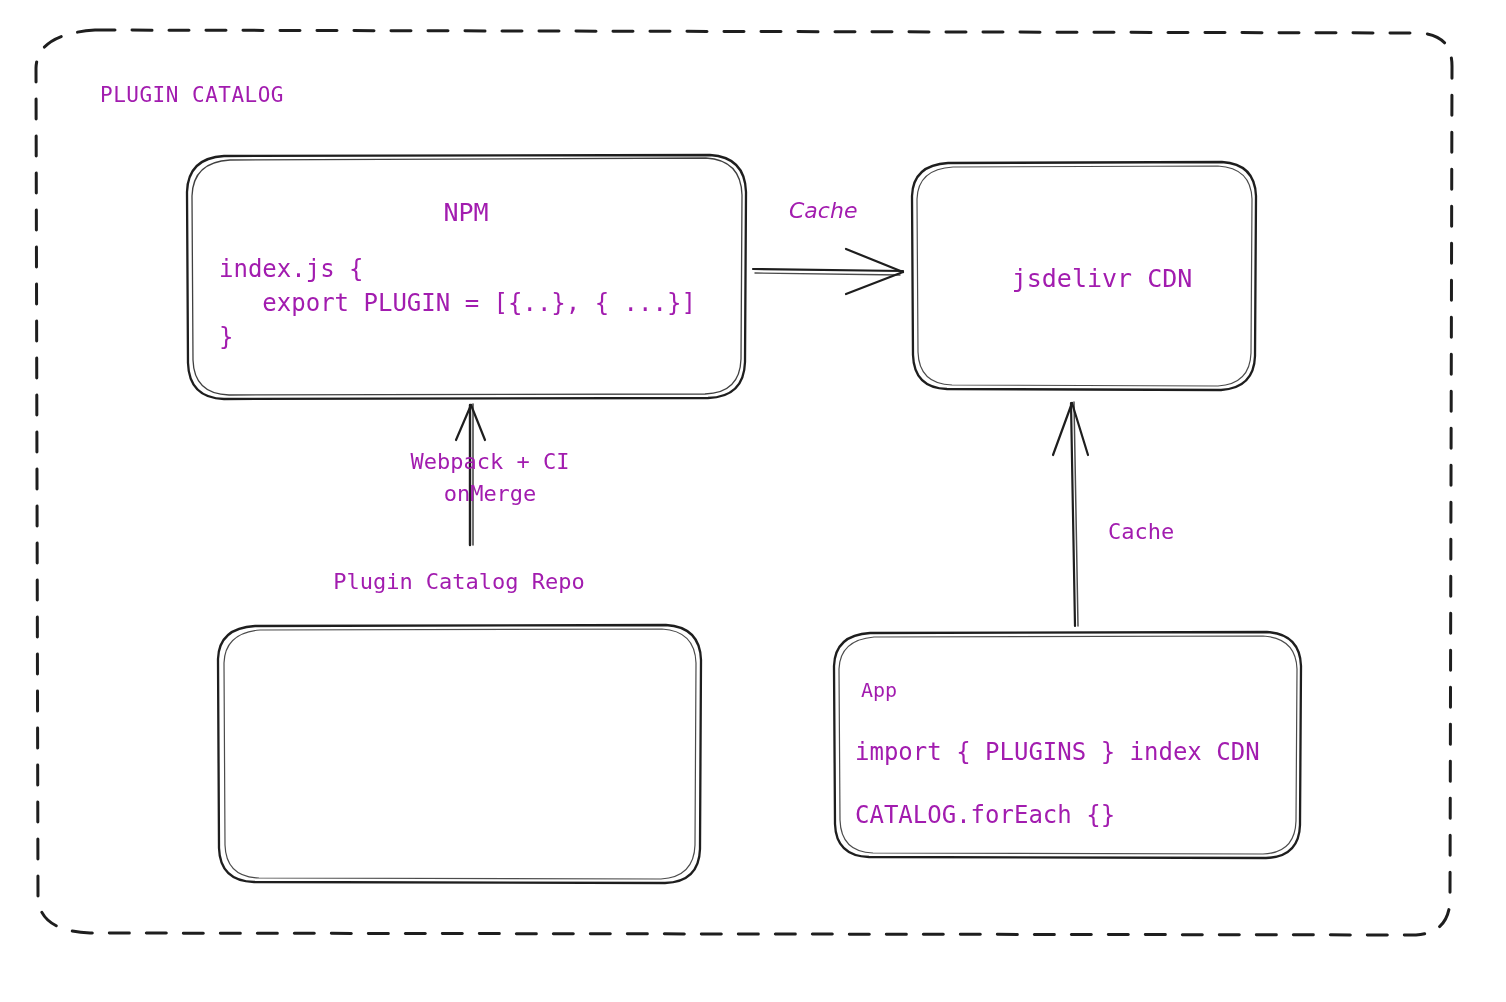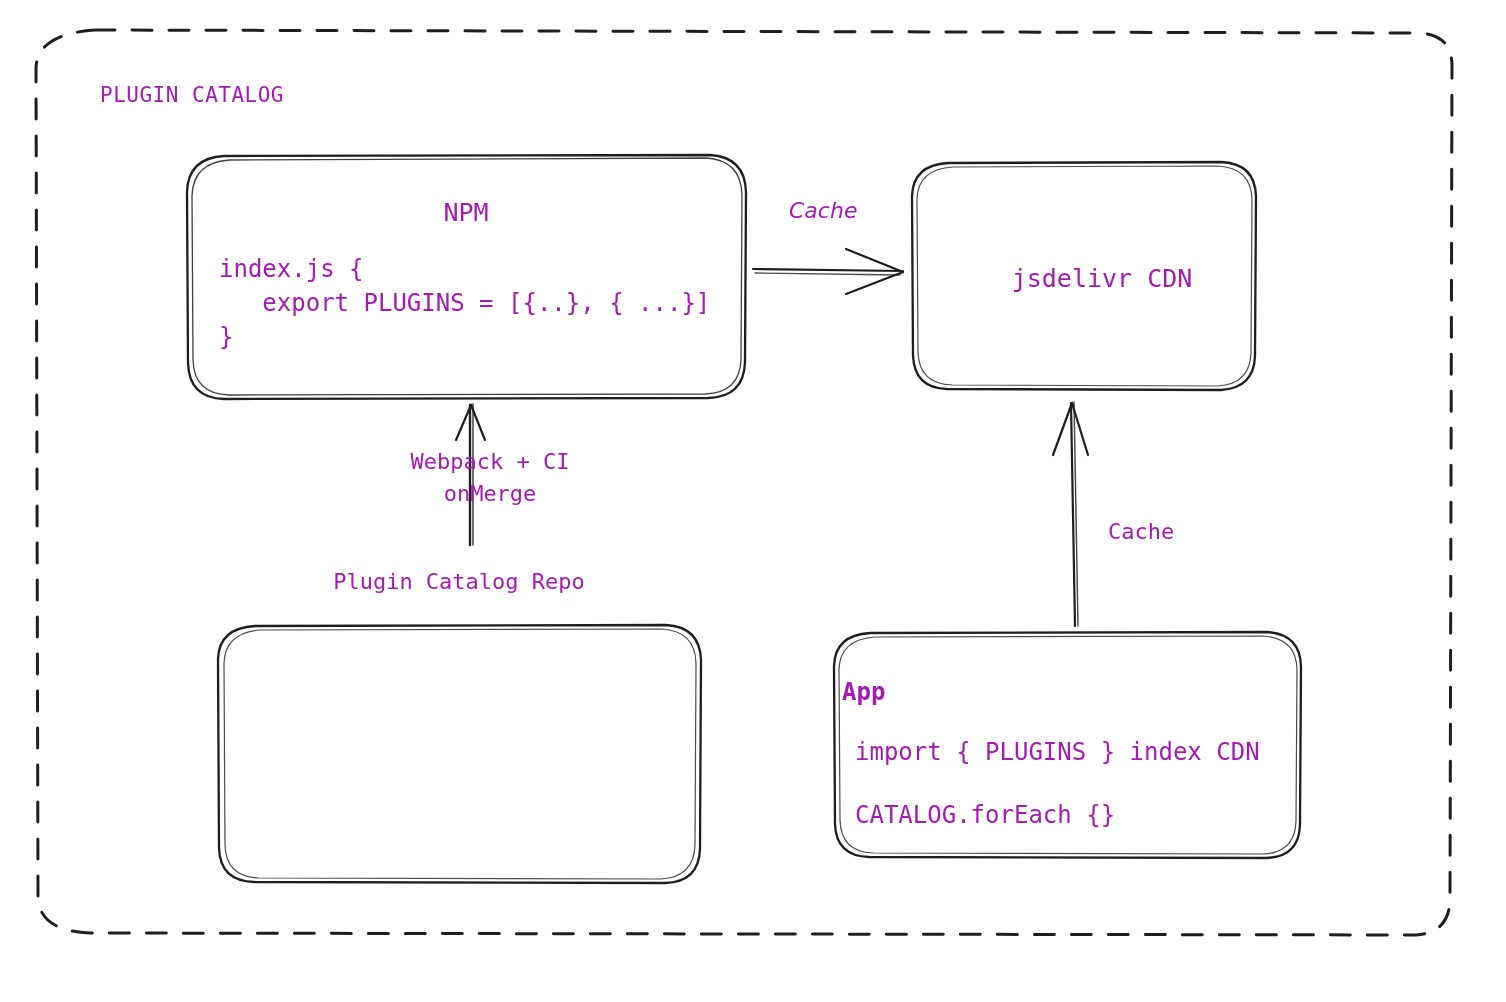--- a/index.html
+++ b/index.html
@@ -72,23 +72,22 @@
   .import-lbl {
     left: 1108px; top: 517px;
     font-size: 22px;
   }
   .repo-code {
     left: 222px; top: 706px;
     font-size: 24px;
     line-height: 1.48;
   }
   .app-title {
-    left: 842px; top: 677px;
-    font-size: 24px;
-    font-weight: bold;
+    left: 861px; top: 677px;
+    font-size: 20px;
   }
   .app-code1 { left: 855px; top: 735px; font-size: 24px; }
   .app-code2 { left: 855px; top: 798px; font-size: 24px; }
 </style>
 </head>
 <body>
 
 <div id="canvas">
 
   <svg id="sketch" viewBox="0 0 1506 1002" xmlns="http://www.w3.org/2000/svg">
@@ -139,21 +138,21 @@
         <path d="M 1088,455 L 1072,403" stroke-width="2.2"></path>
       </g>
 
     </g>
   </svg>
 
   <div class="lbl group-title">PLUGIN CATALOG</div>
 
   <div class="lbl box-title-center npm-title">NPM</div>
   <div class="lbl code npm-code">index.js {
-   export PLUGINS = [{..}, { ...}]
+   export PLUGIN = [{..}, { ...}]
 }</div>
 
   <div class="lbl box-title-center cdn-title">jsdelivr CDN</div>
 
   <div class="lbl cache-lbl">Cache</div>
 
   <div class="lbl repo-lbl">Plugin Catalog Repo</div>
 
   <div class="lbl webpack-lbl">Webpack + CI
 onMerge</div>

